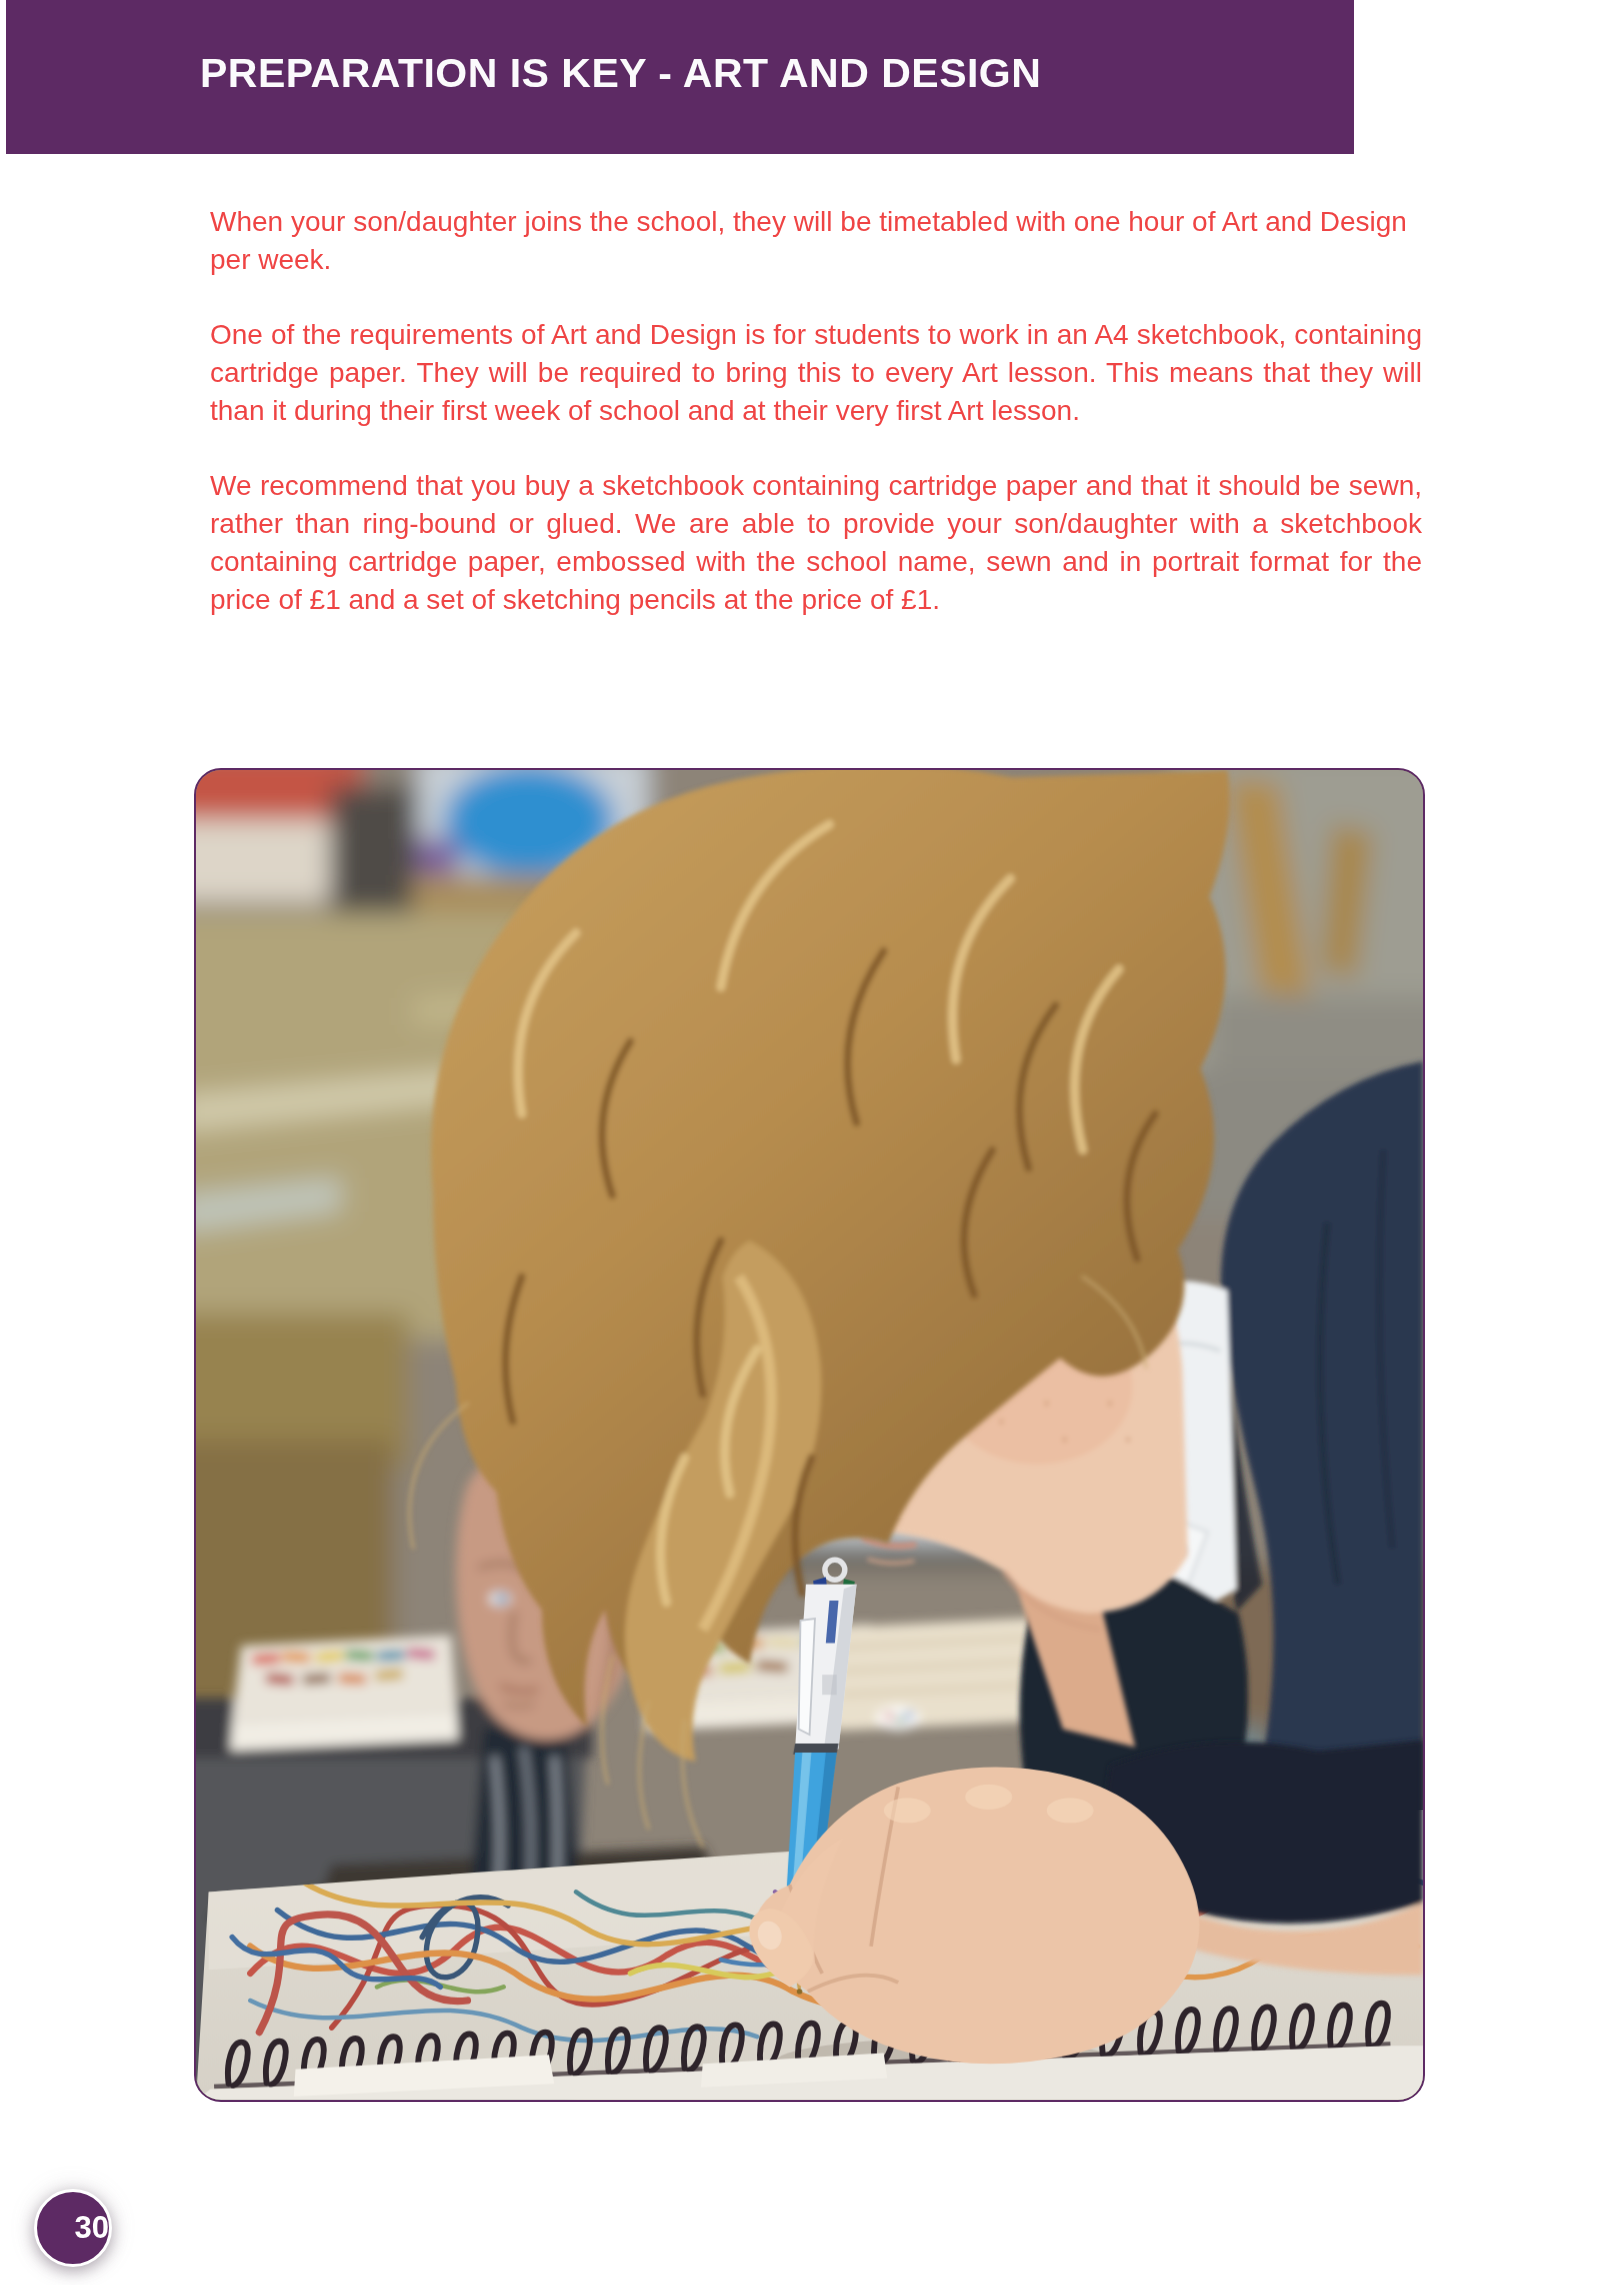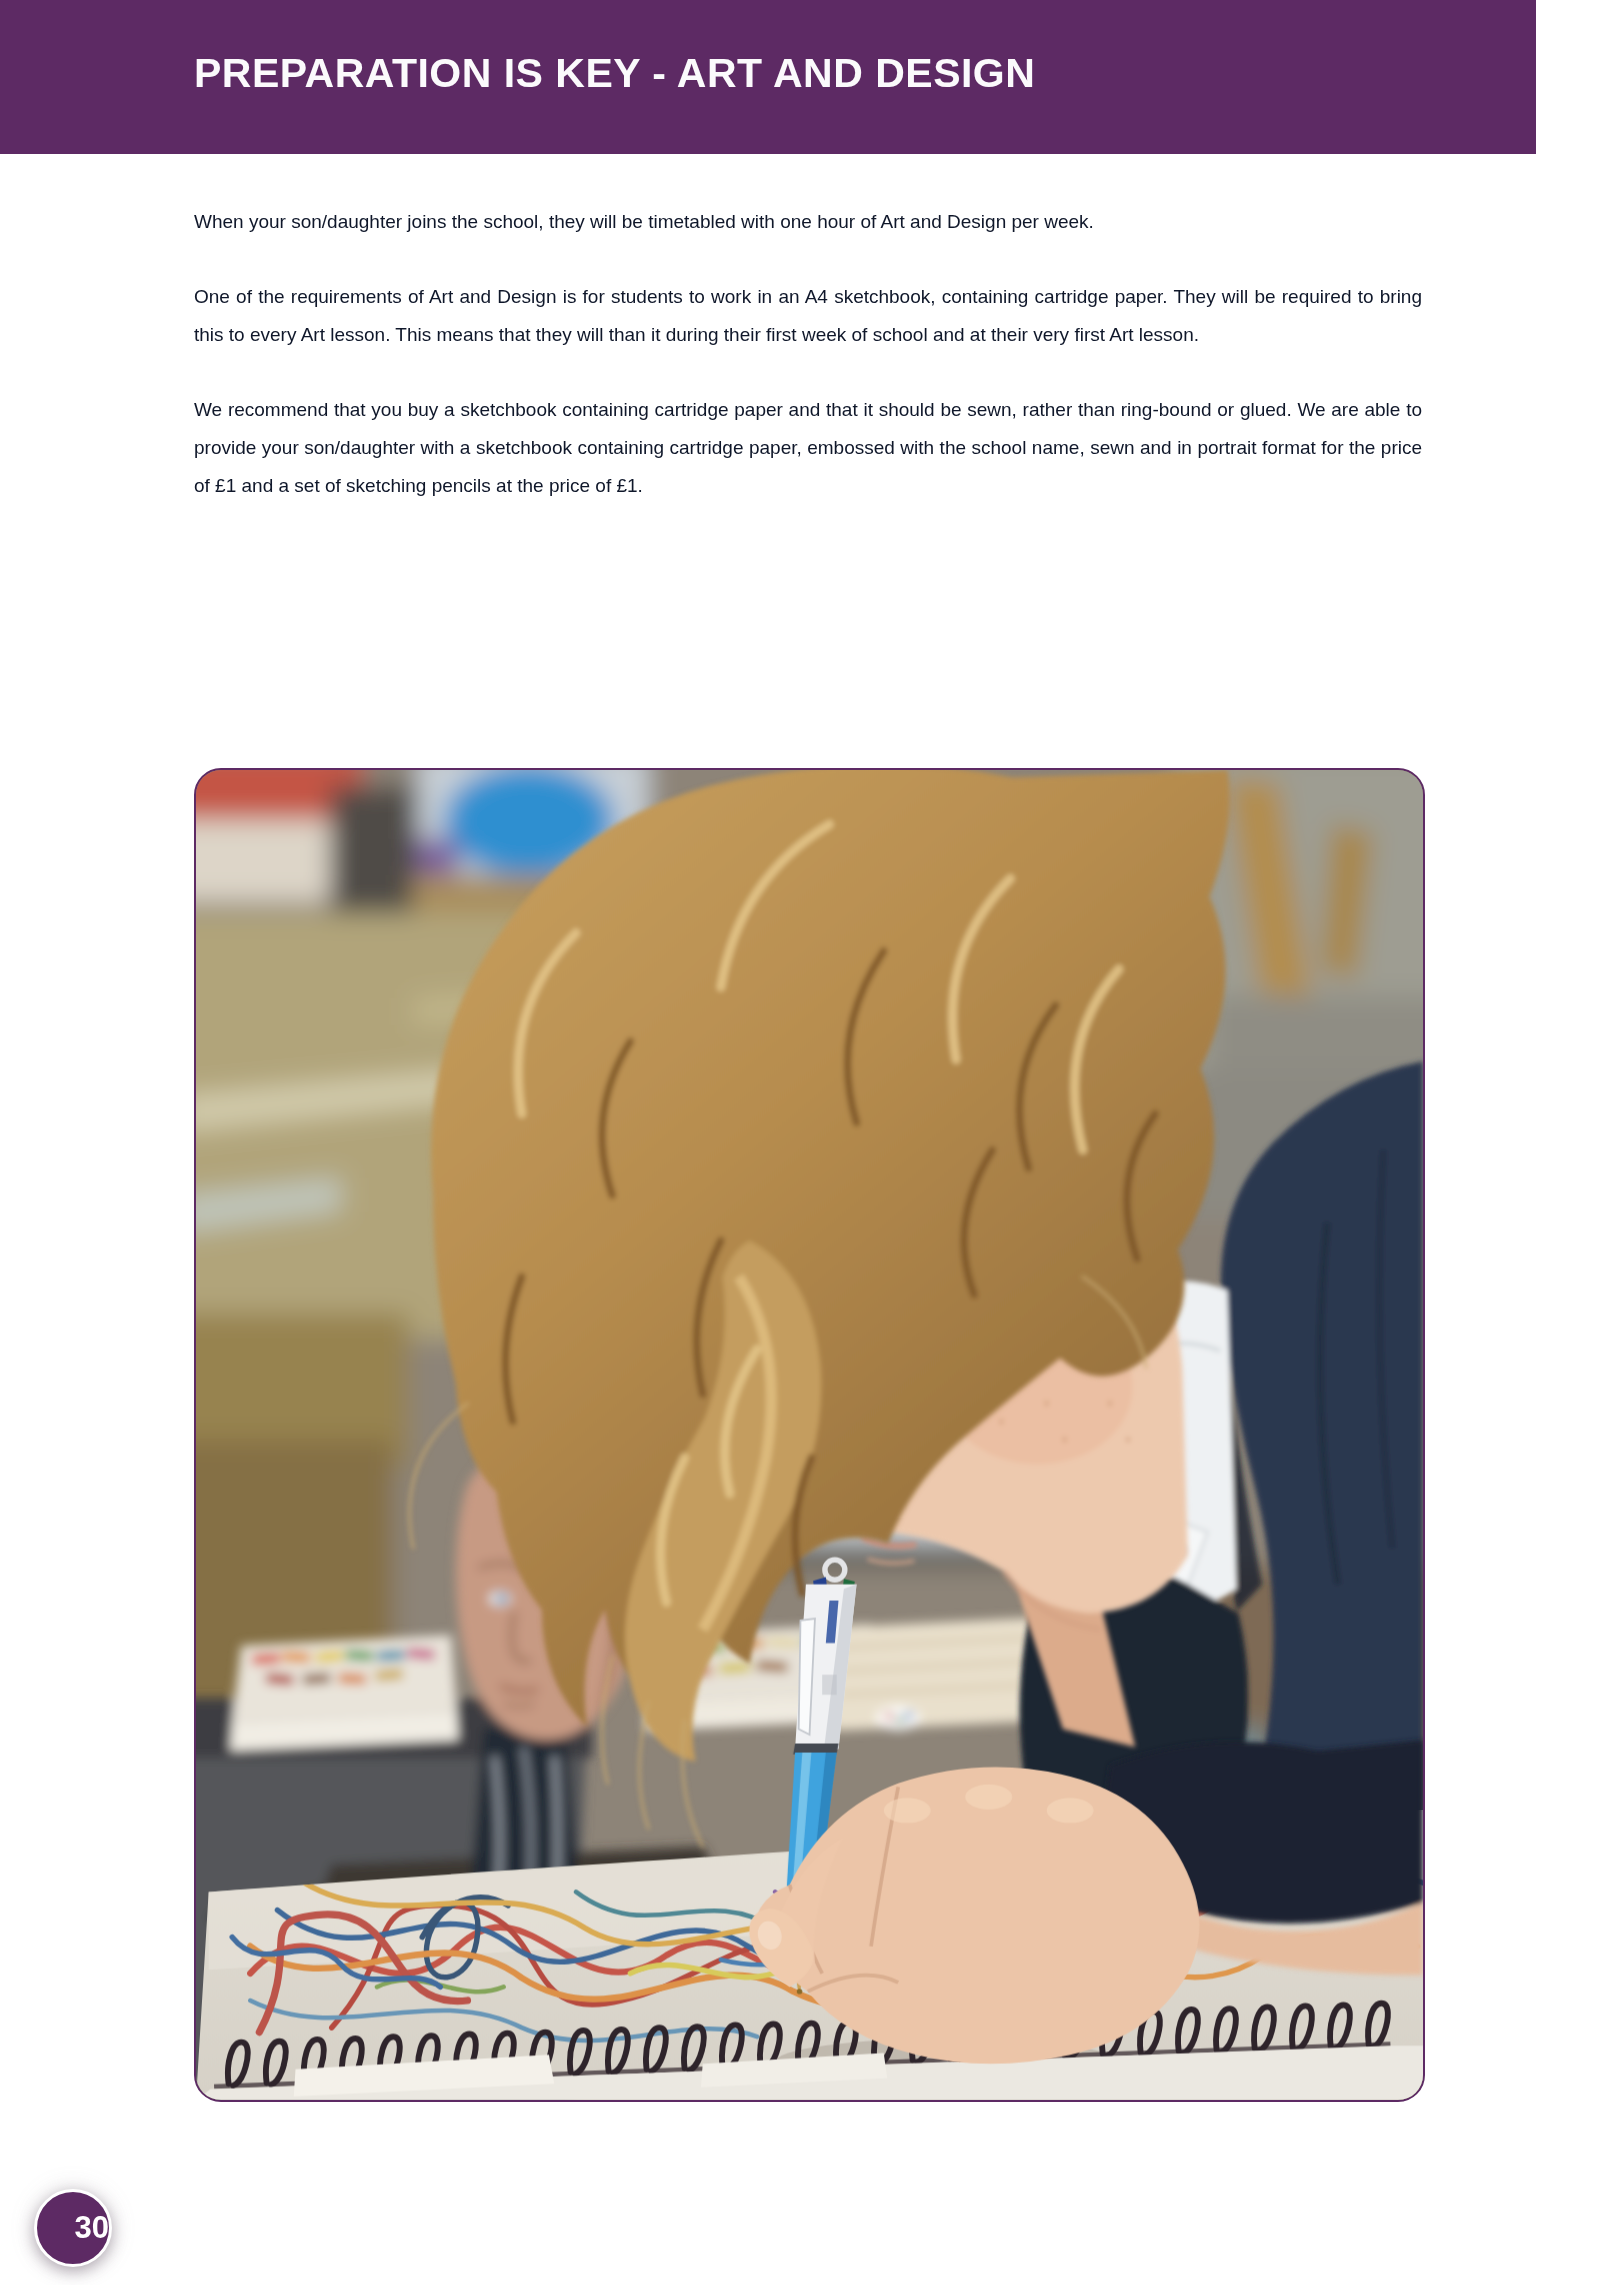--- a/index.html
+++ b/index.html
@@ -1,31 +1,31 @@
 <!DOCTYPE html>
 <html style="font-size:14.5px"><head>
 <meta charset="utf-8">
 <style>
   html,body { margin:0; padding:0; }
   body {
     width:1616px; height:2285px; position:relative; background:#ffffff;
     font-family:"Liberation Sans", sans-serif; overflow:hidden;
   }
   .banner {
-    position:absolute; left:0; top:0; width:1536px; height:154px;
+    position:absolute; left:6px; top:0; width:1348px; height:154px;
     background:#5d2a64; display:flex; align-items:center;
   }
   .banner h1 {
     margin:0 0 7.2px 194px; font-size:41px; font-weight:bold;
     color:#fbfafc; letter-spacing:0.5px;
   }
   .content { position:absolute; left:194px; top:203px; width:1228px; }
   .content p {
-    margin:0 0 37px 0; font-size:19px; line-height:38px;
-    text-align:justify; color:#0f172a;
+    margin:0 0 37px 16px; font-size:28px; line-height:38px;
+    text-align:justify; color:#ef4444;
   }
   .content p.first { text-align:left; }
   figure.photo {
     position:absolute; left:194px; top:768px; width:1227px; height:1330px;
     margin:0; border:2.7px solid #5d2a64; border-radius:27px;
     overflow:hidden; background:#8d8478;
   }
   figure.photo svg { display:block; width:100%; height:100%; }
   .page-badge {
     position:absolute; left:34px; top:2189px; width:72px; height:72px;

